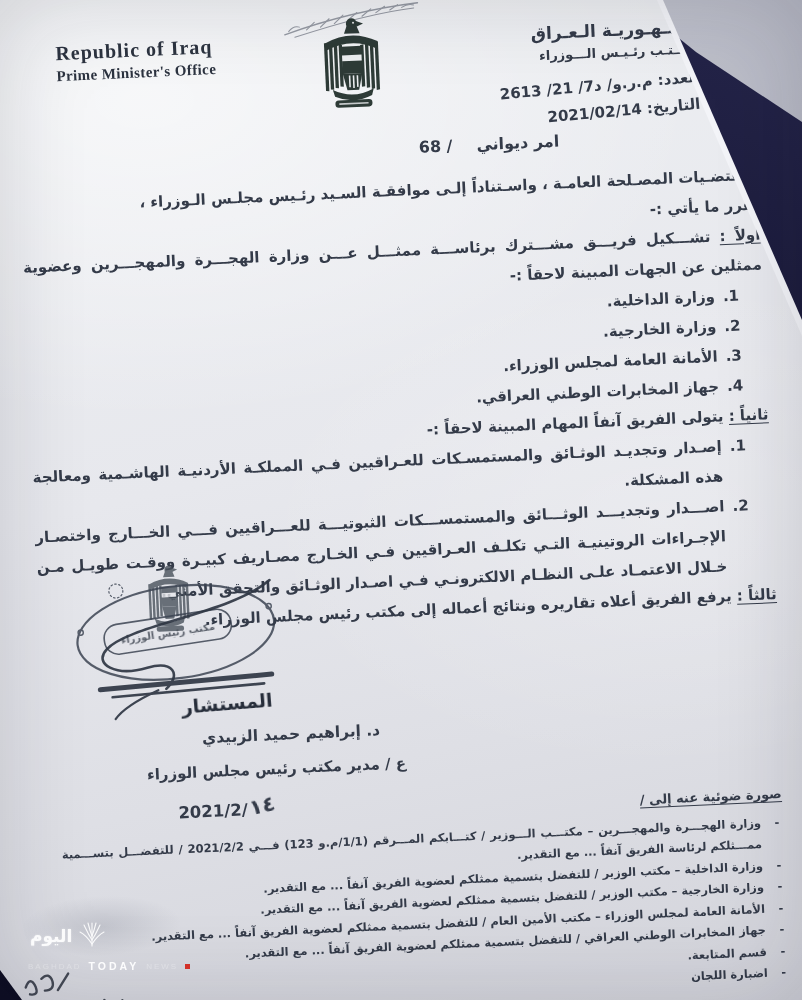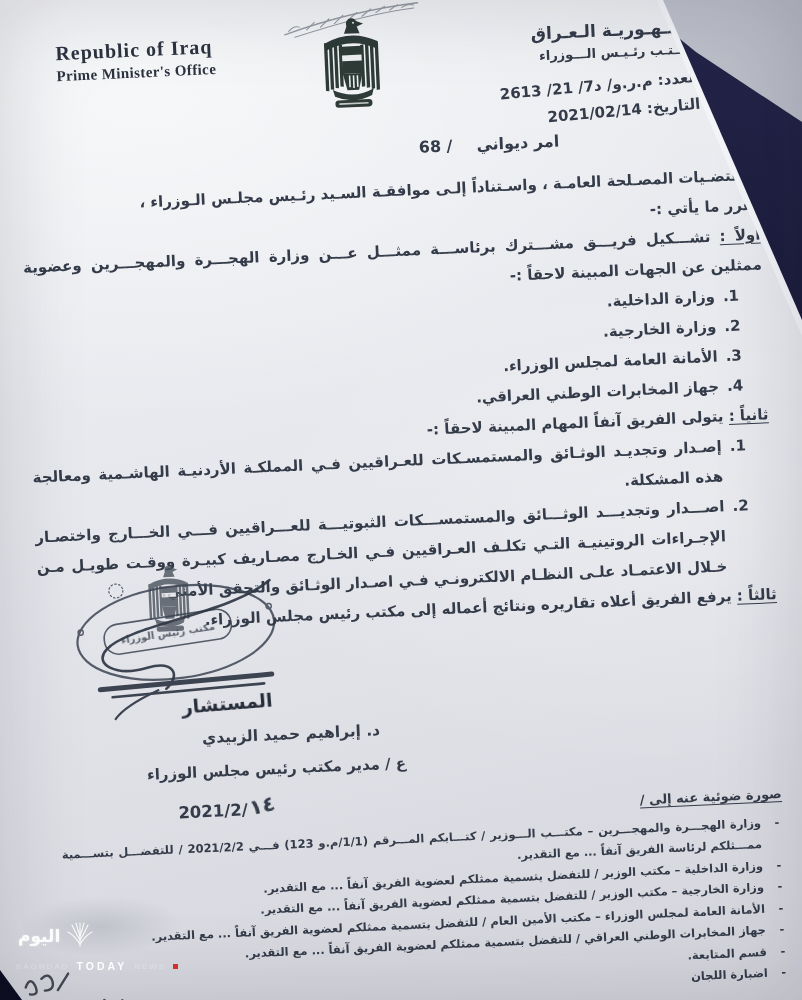--- a/index.html
+++ b/index.html
@@ -71,21 +71,21 @@
   .dli .mk{width:12px;text-align:center;}
   .dli .t{flex:1;text-align:justify;}
 
   
   .scr-top{left:298px;top:0;width:150px;height:42px;}
   .scr-bottom{left:-10px;top:942px;width:150px;height:75px;}
   .smudge{left:2px;top:882px;width:160px;height:60px;
           background:radial-gradient(closest-side,rgba(66,72,92,.16),transparent);}
 
   
-  .wm{position:absolute;left:12px;top:920px;width:240px;height:64px;color:#fff;z-index:9;}
+  .wm{position:absolute;left:24px;top:920px;width:240px;height:64px;color:#fff;z-index:9;}
   .wm-logo{position:absolute;left:6px;top:6px;font-size:17px;font-weight:900;direction:rtl;
            text-shadow:0 0 2px rgba(255,255,255,.6);opacity:.93;}
   .wm-palm{position:absolute;left:54px;top:0;width:28px;height:28px;opacity:.9;}
   .wm-row{position:absolute;left:4px;top:40px;display:flex;align-items:center;gap:7px;
           font-family:"Liberation Sans","DejaVu Sans",sans-serif;justify-content:space-between;}
   .wm-faint{font-size:8px;letter-spacing:2px;opacity:.28;}
   .wm-strong{font-size:10.5px;font-weight:800;letter-spacing:3px;opacity:.95;}
   .wm-sq{width:5px;height:5px;background:#d23028;}
 </style>
 </head>

